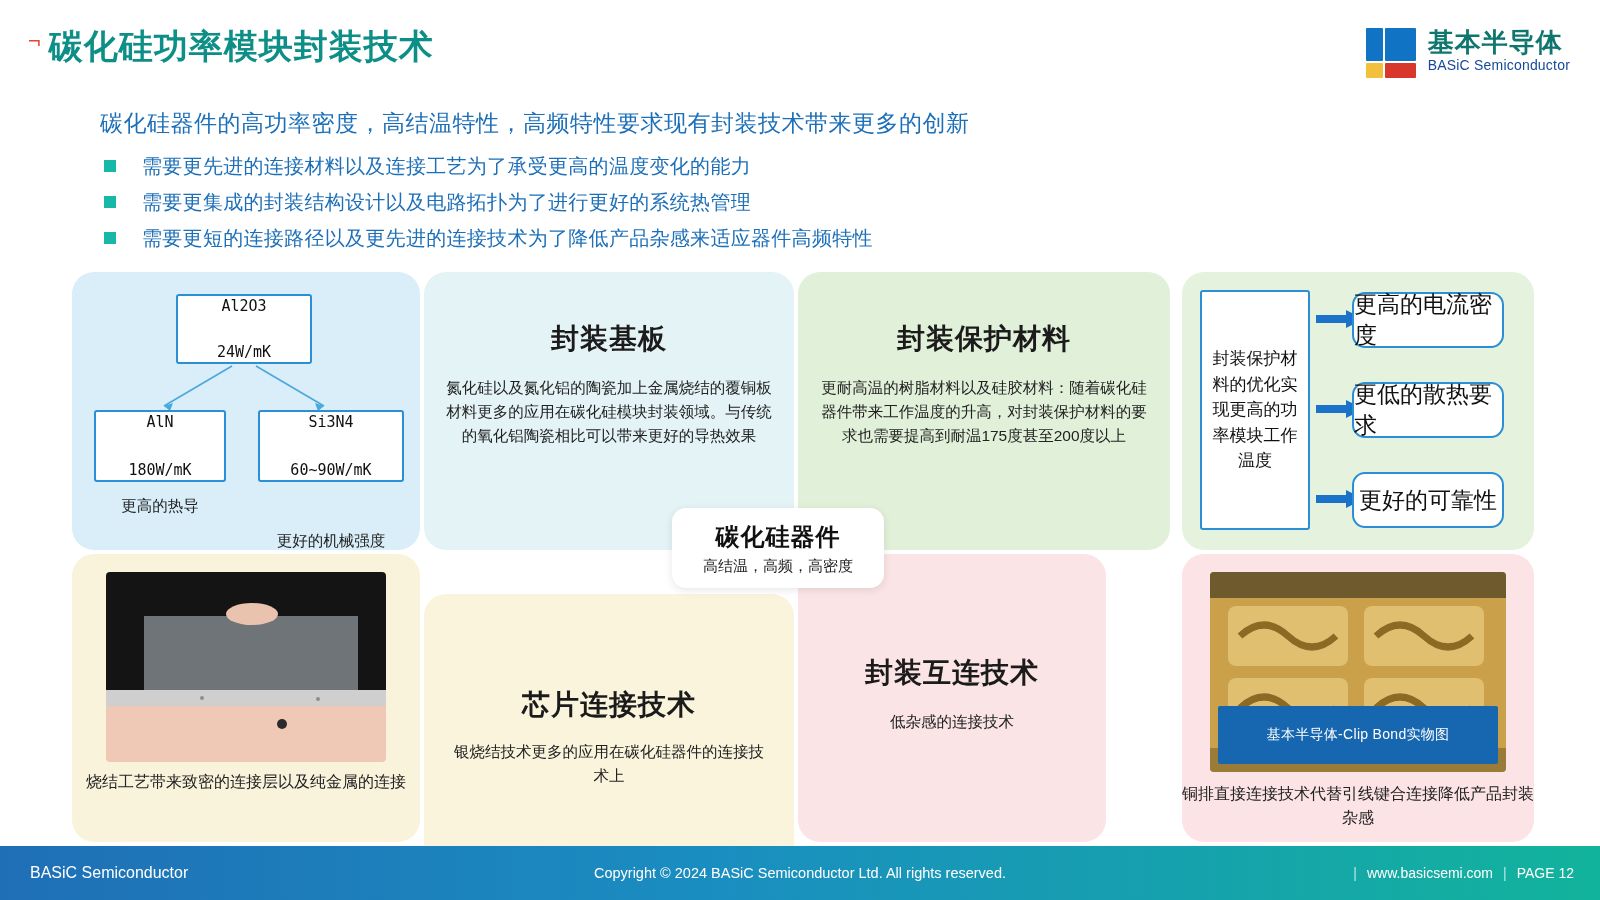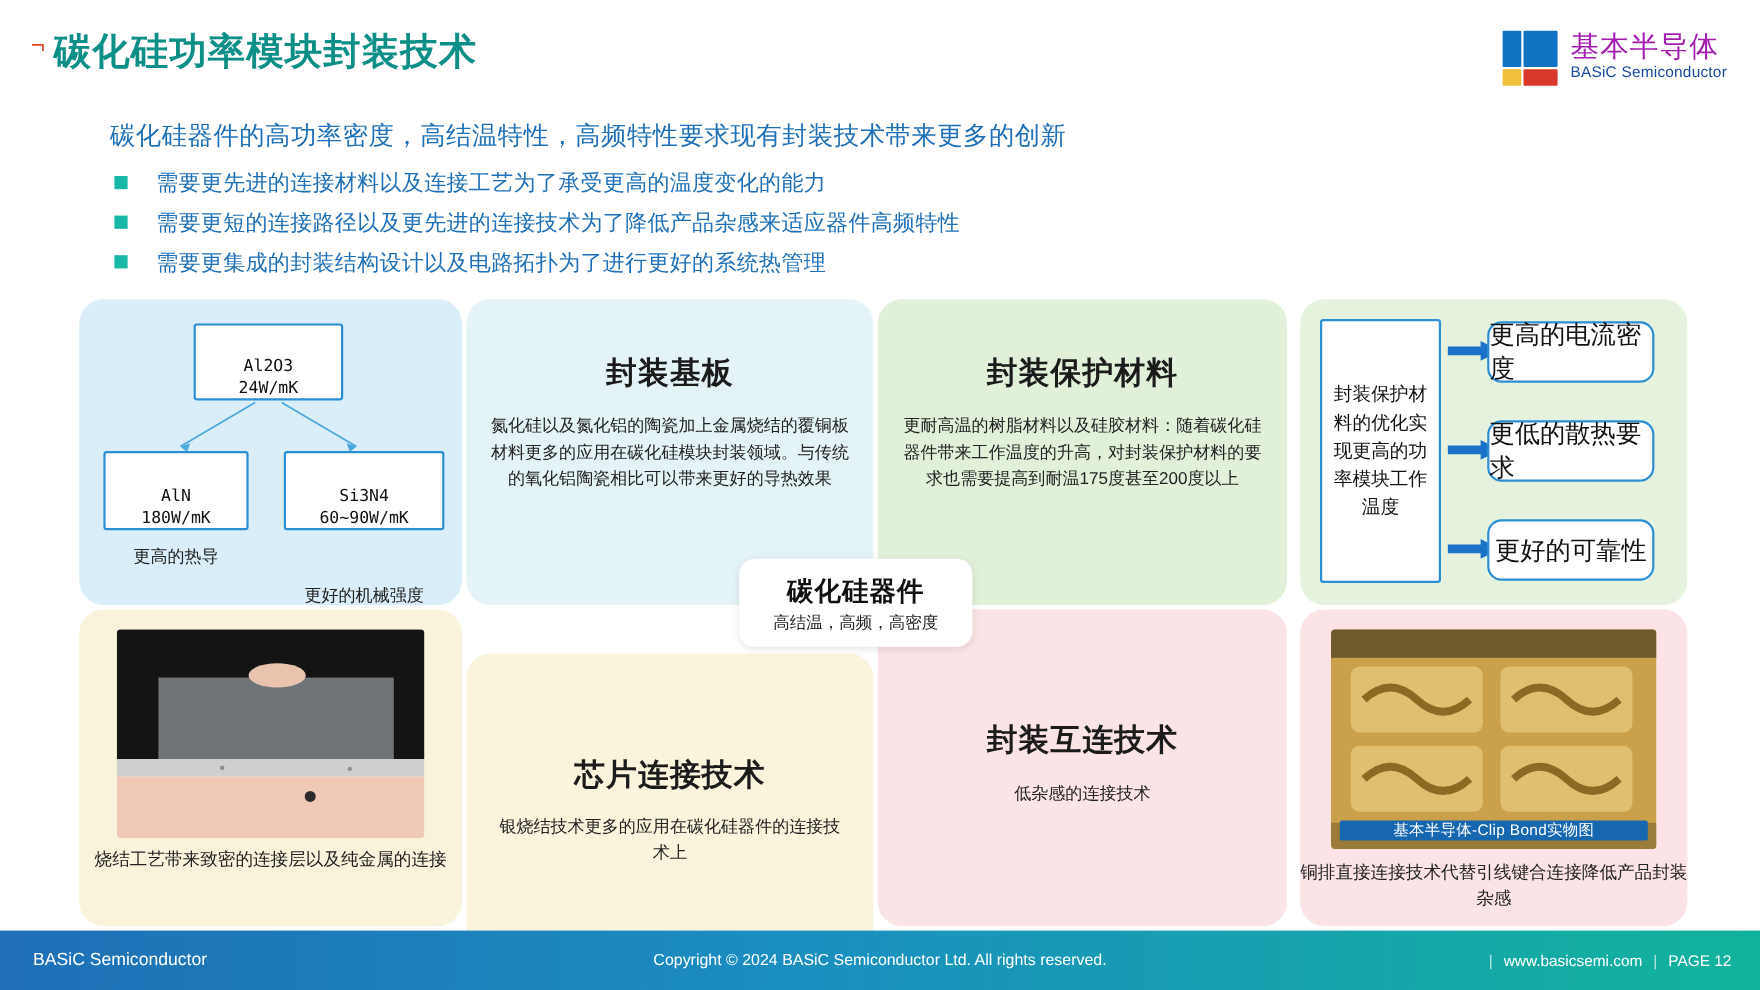--- a/index.html
+++ b/index.html
@@ -48,21 +48,21 @@
     gap: 2px;
     margin-right: 10px;
   }
   .lm { border-radius: 1px; }
   .lm-blue-tall { grid-column: 1; grid-row: 1 / span 2; background: #1173c4; }
   .lm-yellow { grid-column: 1; grid-row: 3; background: #f2c13c; }
   .lm-blue-big { grid-column: 2; grid-row: 1 / span 2; background: #1173c4; }
   .lm-red { grid-column: 2; grid-row: 3; background: #d8382b; }
   .logo-text { line-height: 1.05; }
   .logo-cn {
-    font-size: 26px; font-weight: normal; color: #a21caf; letter-spacing: 1px;
+    font-size: 26px; font-weight: bold; color: #0f766e; letter-spacing: 1px;
   }
   .logo-en {
     font-size: 14px; color: #17499b; letter-spacing: .2px; margin-top: 2px;
   }
 
   
   .lead {
     position: absolute;
     left: 100px; top: 108px;
     font-size: 23px;
@@ -100,21 +100,21 @@
     position: absolute;
     border-radius: 22px;
     overflow: hidden;
   }
 
   .c-tl { left: 0; top: 0; width: 348px; height: 278px; background: #d9eef8; }
   .c-bl { left: 0; top: 282px; width: 348px; height: 288px; background: #faf3dc; }
   .c-mid-tl { left: 352px; top: 0; width: 370px; height: 278px; background: #e4f3f6; }
   .c-mid-tr { left: 726px; top: 0; width: 372px; height: 278px; background: #e1f0d9; }
   .c-mid-bl { left: 352px; top: 282px; width: 370px; height: 288px; background: #fbf4dd; margin-top: 40px; }
-  .c-mid-br { left: 726px; top: 282px; width: 372px; height: 288px; background: #fbe4e6; }
+  .c-mid-br { left: 726px; top: 282px; width: 308px; height: 288px; background: #fbe4e6; }
   .c-tr { left: 1110px; top: 0; width: 352px; height: 278px; background: #e5f2de; }
   .c-br { left: 1110px; top: 282px; width: 352px; height: 288px; background: #fbe3e6; }
 
   .card-h {
     text-align: center;
     font-size: 28px;
     font-weight: bold;
     color: #1b1b1b;
     letter-spacing: 1px;
   }
@@ -140,21 +140,21 @@
   .center-badge .cb-t { font-size: 24px; font-weight: bold; color: #111; letter-spacing: 1px;}
   .center-badge .cb-s { font-size: 15px; color: #222; margin-top: 4px; }
 
   
   .mat-box {
     position: absolute;
     border: 2px solid #2a8fd4;
     background: #fff;
     border-radius: 3px;
     display: flex; flex-direction: column;
-    align-items: center; justify-content: flex-end;
+    align-items: center; justify-content: space-between;
     font-family: "DejaVu Sans Mono", monospace;
     font-size: 15px;
     color: #111;
     line-height: 1.35;
   }
   .mat-al { left: 104px; top: 22px; width: 136px; height: 70px; }
   .mat-aln { left: 22px; top: 138px; width: 132px; height: 72px; }
   .mat-si { left: 186px; top: 138px; width: 146px; height: 72px; }
   .mat-cap {
     position: absolute;
@@ -213,21 +213,21 @@
     color: #222;
     line-height: 1.5;
   }
   .pbadge {
     position: absolute;
     left: 8px; right: 8px; bottom: 8px;
     background: #1666b0;
     color: #fff;
     font-size: 14px;
     text-align: center;
-    padding: 0 0;
+    padding: 20px 0;
     border-radius: 2px;
     letter-spacing: .3px;
   }
 
   
   .footer {
     position: absolute;
     left: 0; bottom: 0;
     width: 1600px; height: 54px;
     background: linear-gradient(90deg, #1f6fb6 0%, #1a8ec0 45%, #12b39c 100%);
@@ -268,25 +268,25 @@
 
   <div class="lead">碳化硅器件的高功率密度，高结温特性，高频特性要求现有封装技术带来更多的创新</div>
 
   <div class="bullets">
     <div class="bullet">
       <span class="bullet-sq"></span>
       <span class="bullet-tx">需要更先进的连接材料以及连接工艺为了承受更高的温度变化的能力</span>
     </div>
     <div class="bullet">
       <span class="bullet-sq"></span>
-      <span class="bullet-tx">需要更短的连接路径以及更先进的连接技术为了降低产品杂感来适应器件高频特性</span>
+      <span class="bullet-tx">需要更集成的封装结构设计以及电路拓扑为了进行更好的系统热管理</span>
     </div>
     <div class="bullet">
       <span class="bullet-sq"></span>
-      <span class="bullet-tx">需要更集成的封装结构设计以及电路拓扑为了进行更好的系统热管理</span>
+      <span class="bullet-tx">需要更短的连接路径以及更先进的连接技术为了降低产品杂感来适应器件高频特性</span>
     </div>
   </div>
 
   <div class="grid">
 
     <div class="card c-tl">
       <div class="mat-box mat-al">
         <span>Al2O3</span>
         <span>24W/mK</span>
       </div>

